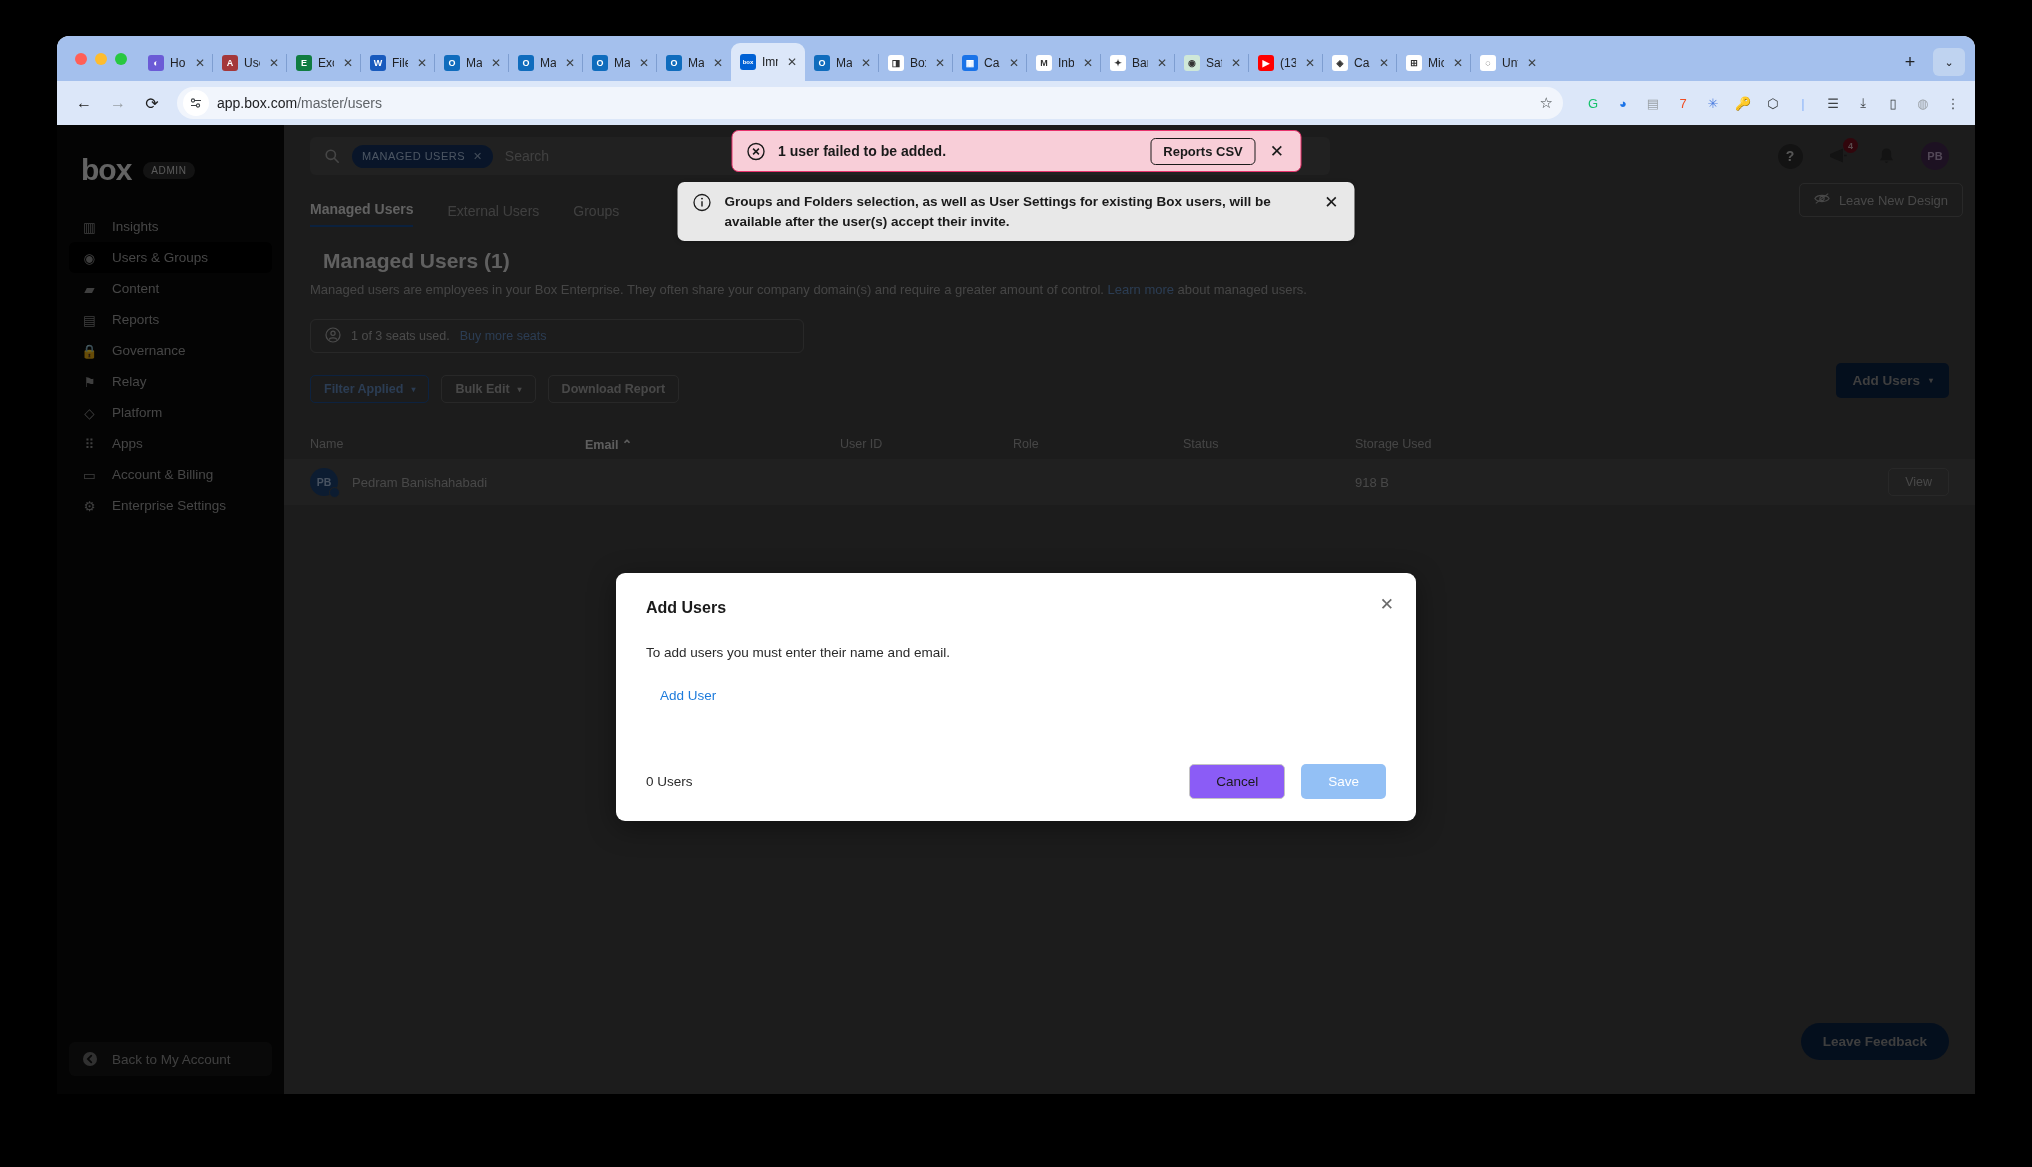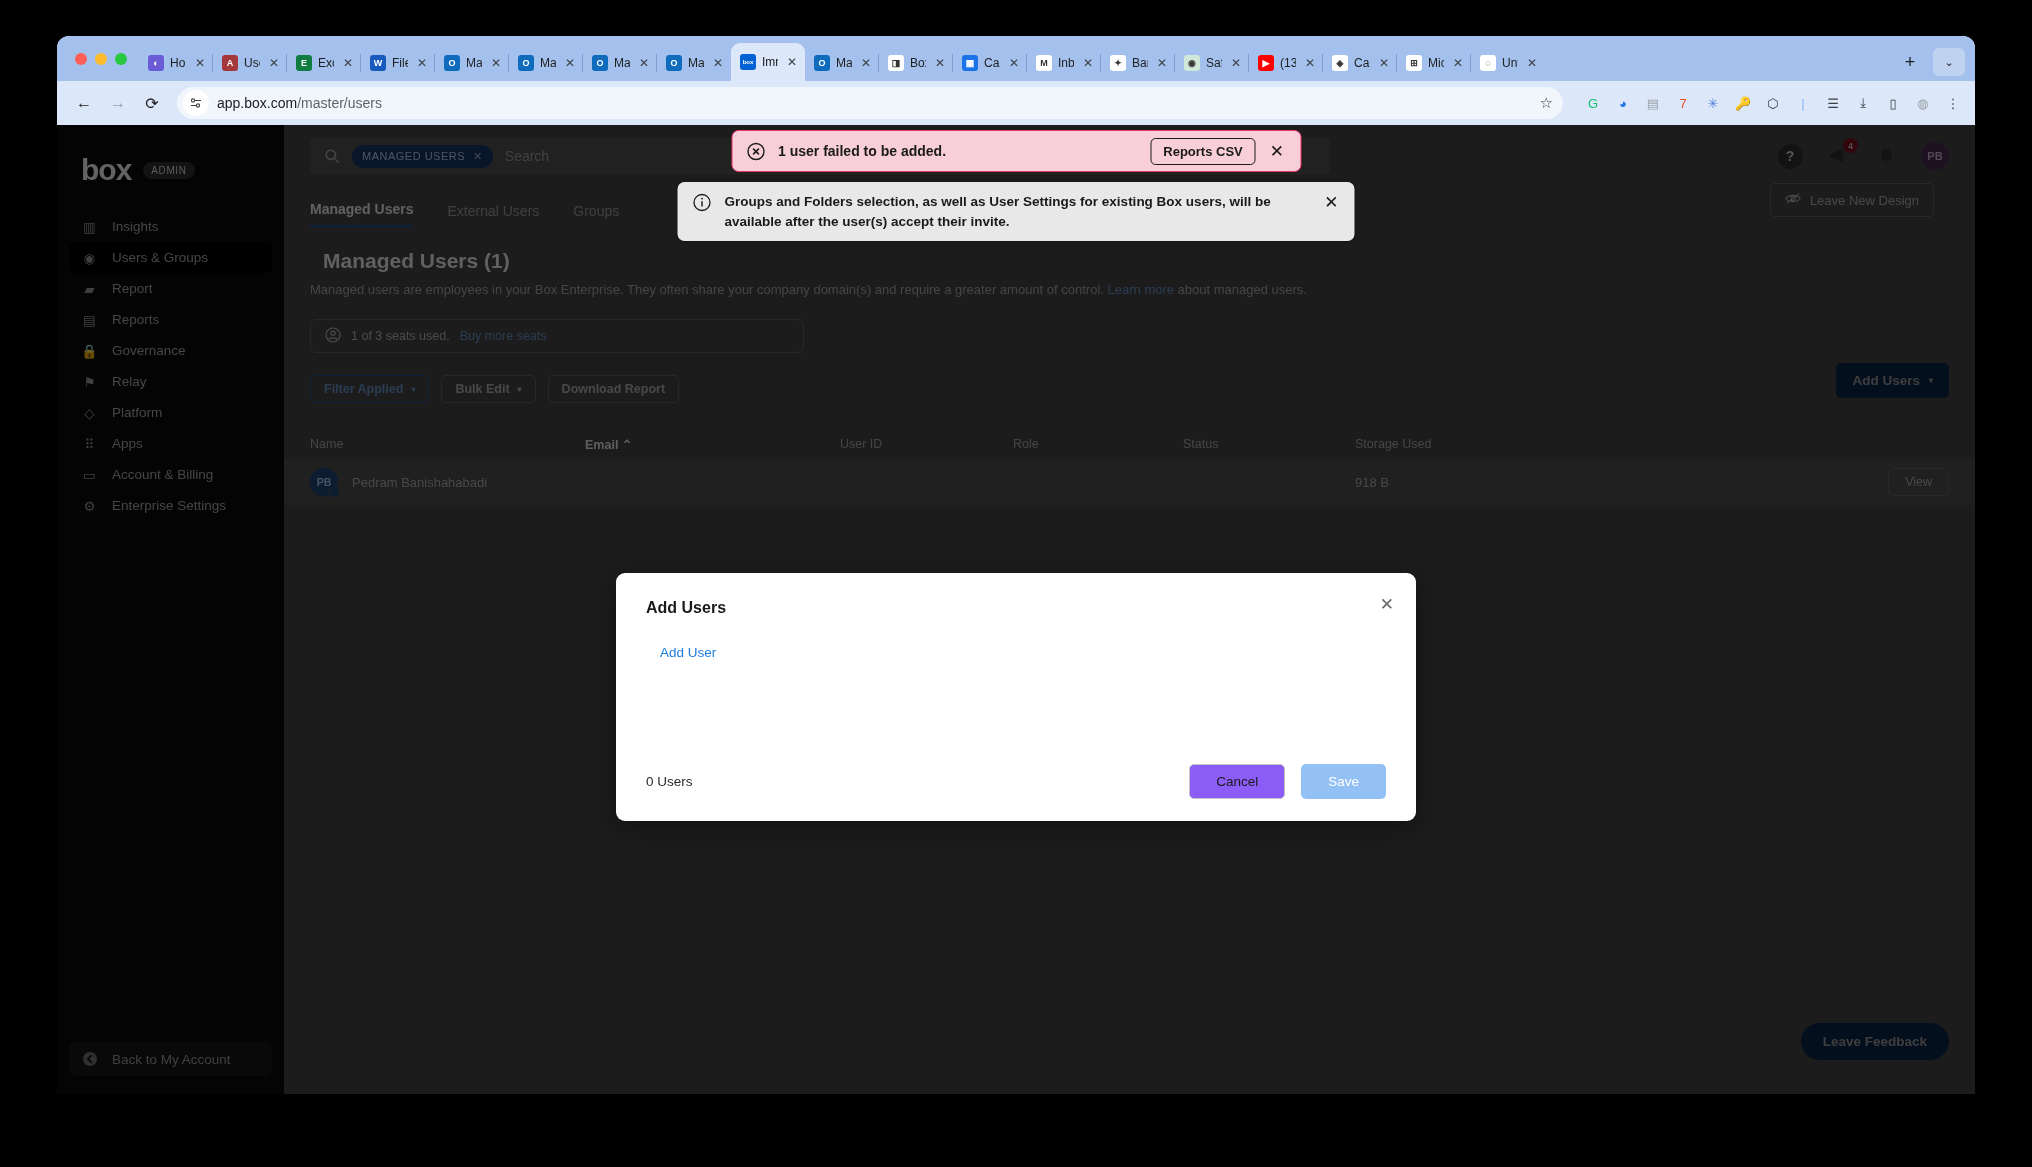--- a/index.html
+++ b/index.html
@@ -246,21 +246,21 @@
     height: 40px;
     position: relative;
   }
   .utab {
     font-size: 14px; color: #8d8d8d;
     padding-bottom: 8px; cursor: pointer;
   }
   .utab.active { color: #d8d8d8; font-weight: bold; border-bottom: 2px solid #1a4a8a; }
 
   .leave-design-btn {
-    position: absolute; right: 41px; top: -4px;
+    position: absolute; right: 12px; top: -4px;
     border: 1px solid #5c5c5c; border-radius: 5px;
     color: #9f9f9f; font-size: 13px;
     padding: 8px 14px;
     display: flex; align-items: center; gap: 9px;
   }
 
   .page-title {
     font-size: 21px; font-weight: bold; color: #d5d5d5;
     padding: 22px 26px 0 39px;
   }
@@ -595,21 +595,21 @@
           <div class="nav-item">
             <span class="nav-ico">▥</span>
             <span>Insights</span>
           </div>
           <div class="nav-item active">
             <span class="nav-ico">◉</span>
             <span>Users &amp; Groups</span>
           </div>
           <div class="nav-item">
             <span class="nav-ico">▰</span>
-            <span>Report</span>
+            <span>Content</span>
           </div>
           <div class="nav-item">
             <span class="nav-ico">▤</span>
             <span>Reports</span>
           </div>
           <div class="nav-item">
             <span class="nav-ico">🔒</span>
             <span>Governance</span>
           </div>
           <div class="nav-item">
@@ -793,20 +793,21 @@
             </svg>
         </span>
         <span class="txt">Groups and Folders selection, as well as User Settings for existing Box users, will be available after the user(s) accept their invite.</span>
         <span class="notif-x">✕</span>
       </div>
     </div>
 
     <div id="modal">
       <div class="m-title">Add Users</div>
       <span class="m-close">✕</span>
+      <div class="m-desc">To add users you must enter their name and email.</div>
       <span class="m-addlink">Add User</span>
       <div class="m-footer">
         <span class="m-count">0 Users</span>
         <span class="m-actions">
           <button class="btn-cancel">Cancel</button>
           <button class="btn-save">Save</button>
         </span>
       </div>
     </div>
 

